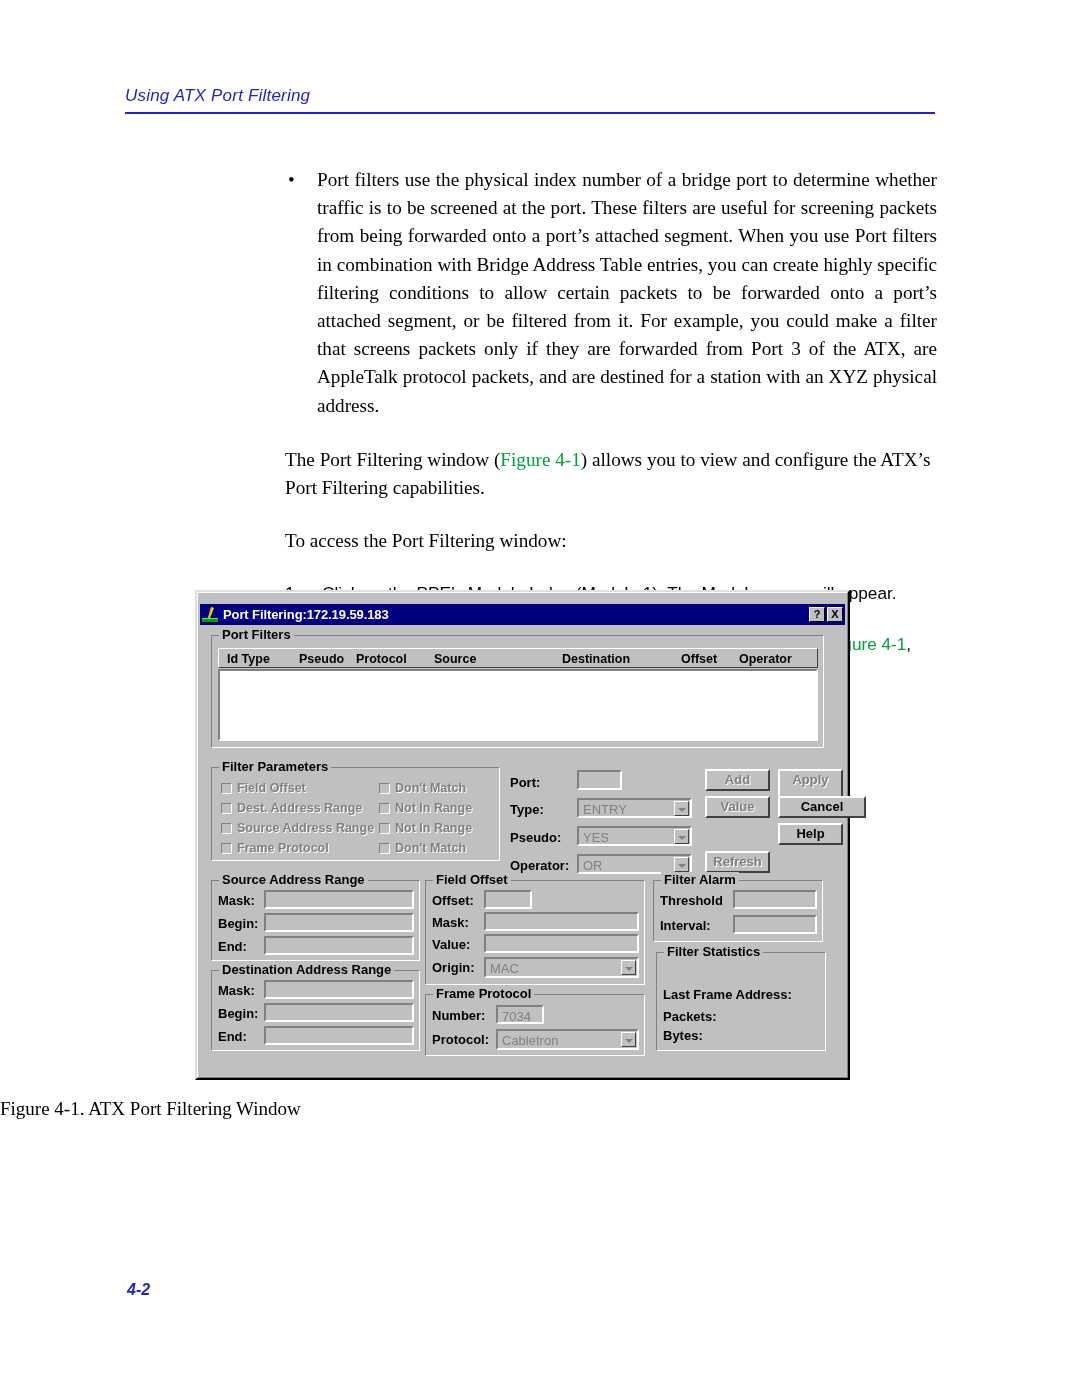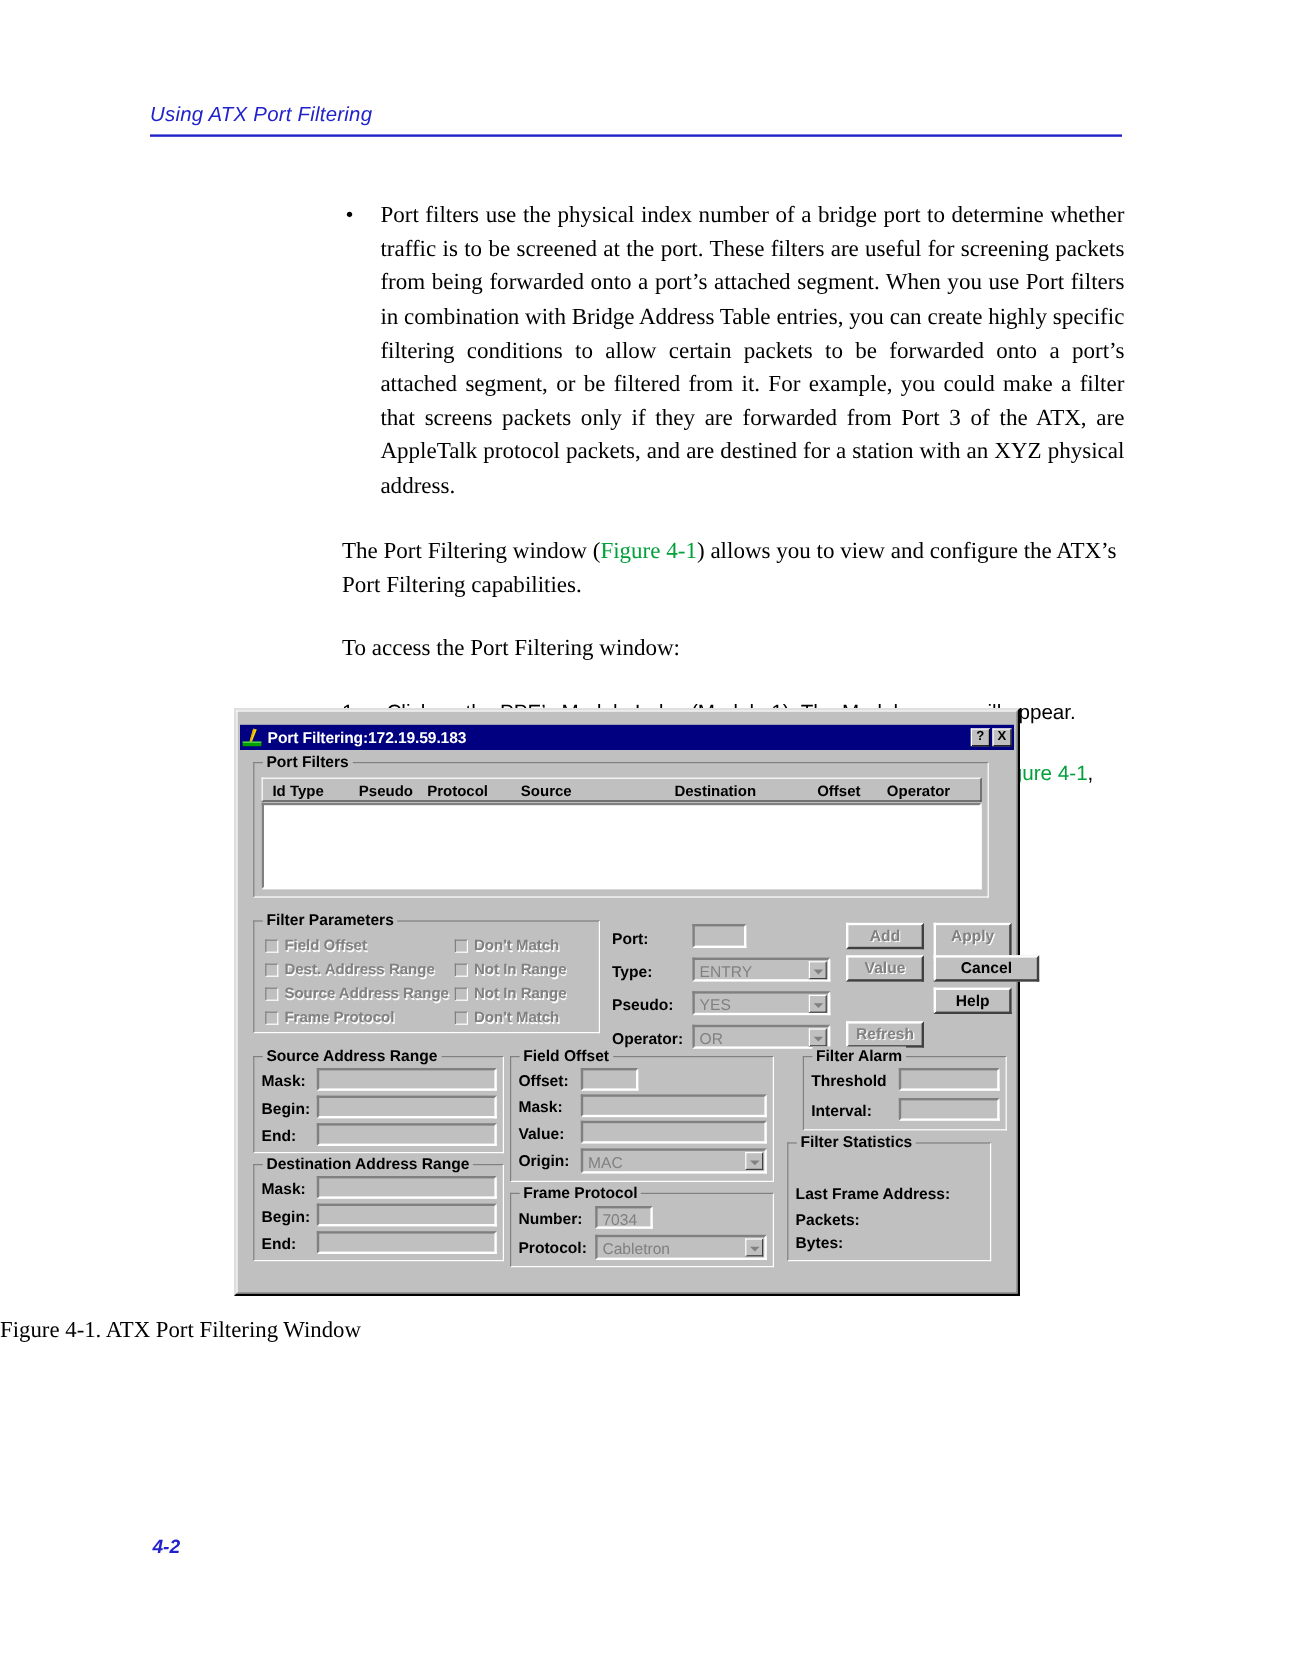--- a/index.html
+++ b/index.html
@@ -520,21 +520,21 @@
     <div class="field" style="left:70px; top:10px; width:48px; height:19px;">
       <span class="field-val">7034</span>
     </div>
     <span class="fieldlabel" style="left:6px; top:37px;">Protocol:</span>
     <div class="combo" style="left:70px; top:34px; width:143px; height:21px;">
       <span class="cval">Cabletron</span>
       <span class="arrow"></span>
     </div>
   </div>
 
-  <div class="group" style="left:472px; top:288px; width:170px; height:62px;">
+  <div class="group" style="left:456px; top:288px; width:170px; height:62px;">
     <span class="glabel">Filter Alarm</span>
     <span class="fieldlabel" style="left:6px; top:12px;">Threshold</span>
     <div class="field" style="left:79px; top:9px; width:84px; height:19px;">
       <span class="field-val"></span>
     </div>
     <span class="fieldlabel" style="left:6px; top:37px;">Interval:</span>
     <div class="field" style="left:79px; top:34px; width:84px; height:19px;">
       <span class="field-val"></span>
     </div>
   </div>

